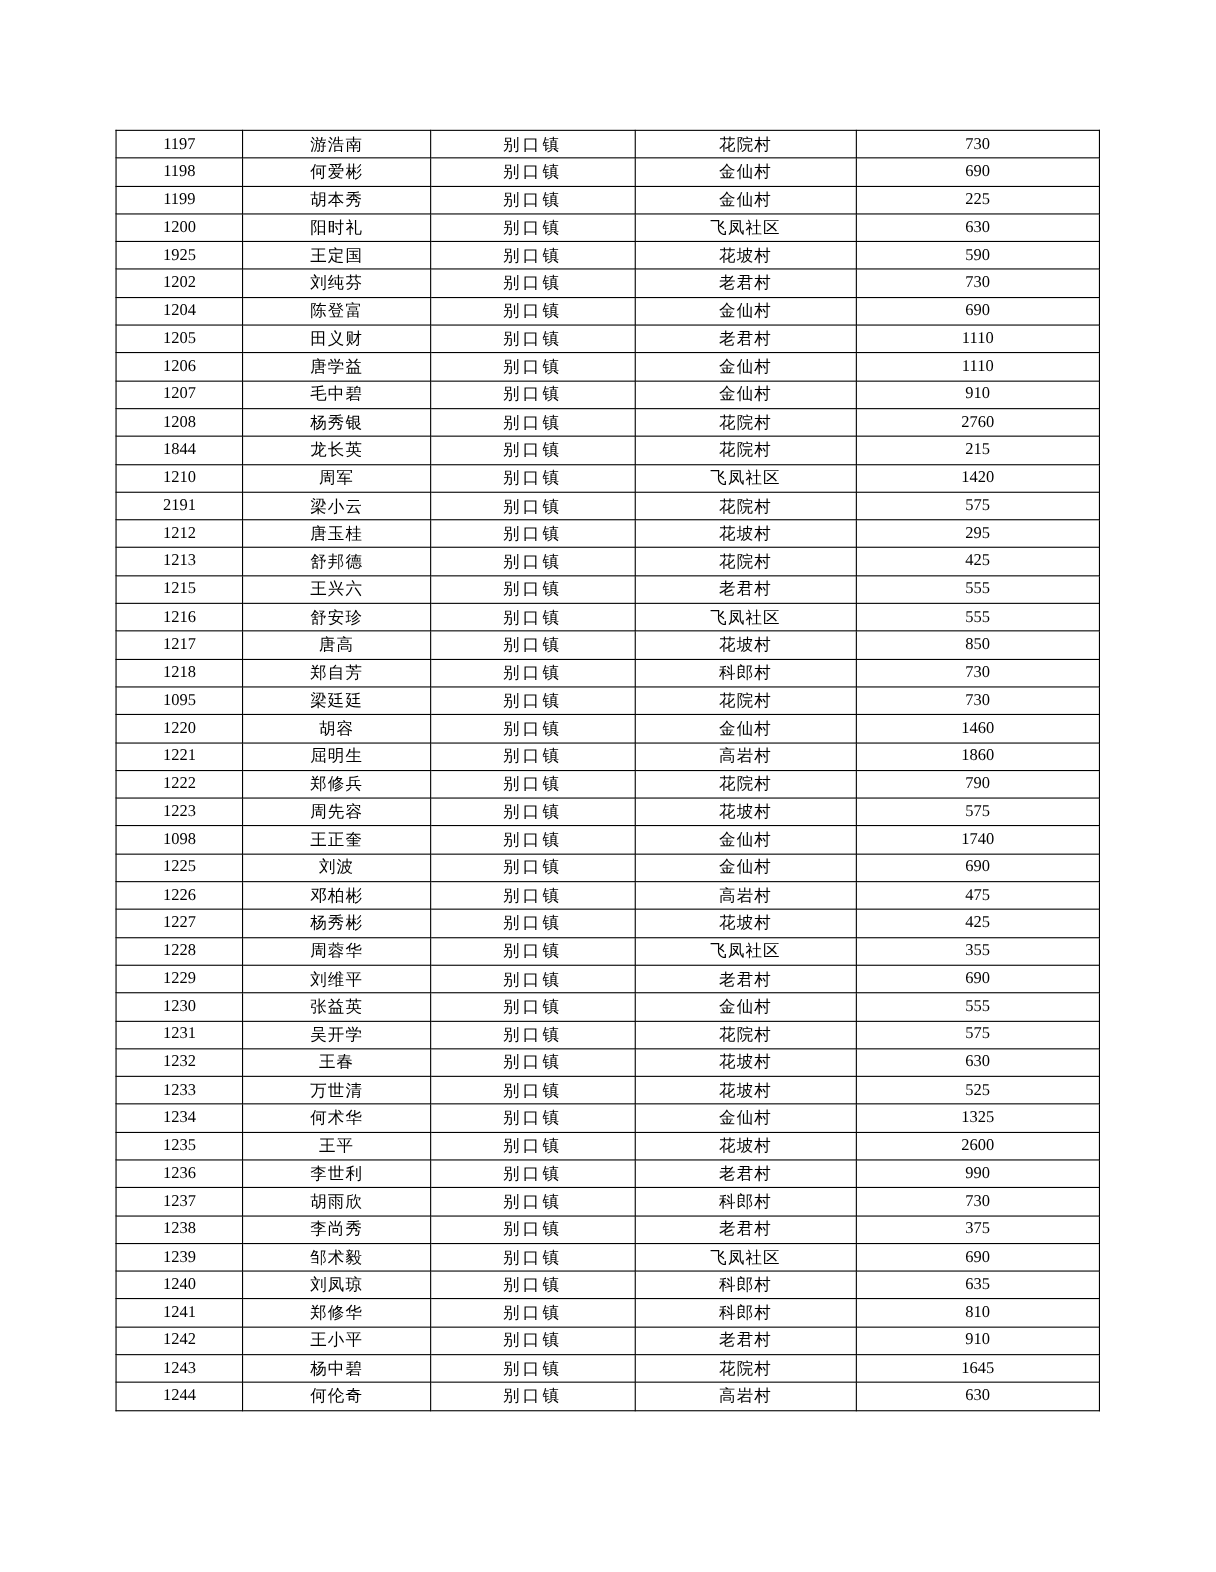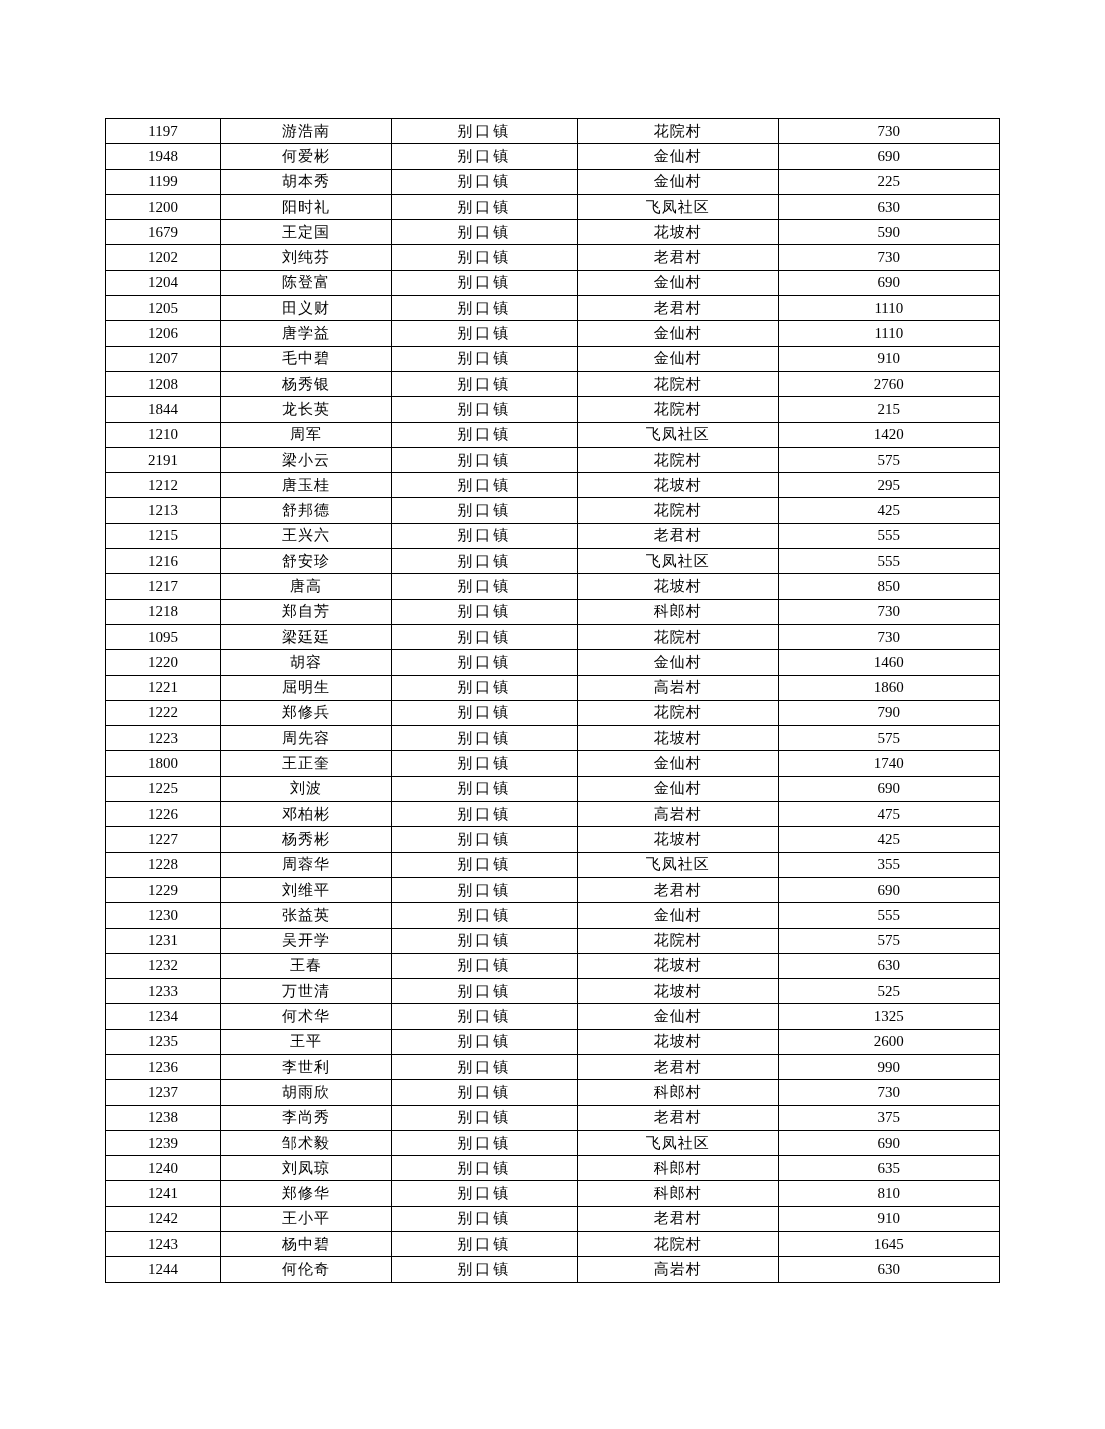--- a/index.html
+++ b/index.html
@@ -56,42 +56,42 @@
   <table class="data-table">
     <tbody>
         <tr>
           <td class="col-id">1197</td>
           <td class="col-name">游浩南</td>
           <td class="col-town">别口镇</td>
           <td class="col-village">花院村</td>
           <td class="col-amount">730</td>
         </tr>
         <tr>
-          <td class="col-id">1948</td>
+          <td class="col-id">1198</td>
           <td class="col-name">何爱彬</td>
           <td class="col-town">别口镇</td>
           <td class="col-village">金仙村</td>
           <td class="col-amount">690</td>
         </tr>
         <tr>
           <td class="col-id">1199</td>
           <td class="col-name">胡本秀</td>
           <td class="col-town">别口镇</td>
           <td class="col-village">金仙村</td>
           <td class="col-amount">225</td>
         </tr>
         <tr>
           <td class="col-id">1200</td>
           <td class="col-name">阳时礼</td>
           <td class="col-town">别口镇</td>
           <td class="col-village">飞凤社区</td>
           <td class="col-amount">630</td>
         </tr>
         <tr>
-          <td class="col-id">1679</td>
+          <td class="col-id">1925</td>
           <td class="col-name">王定国</td>
           <td class="col-town">别口镇</td>
           <td class="col-village">花坡村</td>
           <td class="col-amount">590</td>
         </tr>
         <tr>
           <td class="col-id">1202</td>
           <td class="col-name">刘纯芬</td>
           <td class="col-town">别口镇</td>
           <td class="col-village">老君村</td>
@@ -224,21 +224,21 @@
           <td class="col-amount">790</td>
         </tr>
         <tr>
           <td class="col-id">1223</td>
           <td class="col-name">周先容</td>
           <td class="col-town">别口镇</td>
           <td class="col-village">花坡村</td>
           <td class="col-amount">575</td>
         </tr>
         <tr>
-          <td class="col-id">1800</td>
+          <td class="col-id">1098</td>
           <td class="col-name">王正奎</td>
           <td class="col-town">别口镇</td>
           <td class="col-village">金仙村</td>
           <td class="col-amount">1740</td>
         </tr>
         <tr>
           <td class="col-id">1225</td>
           <td class="col-name">刘波</td>
           <td class="col-town">别口镇</td>
           <td class="col-village">金仙村</td>

